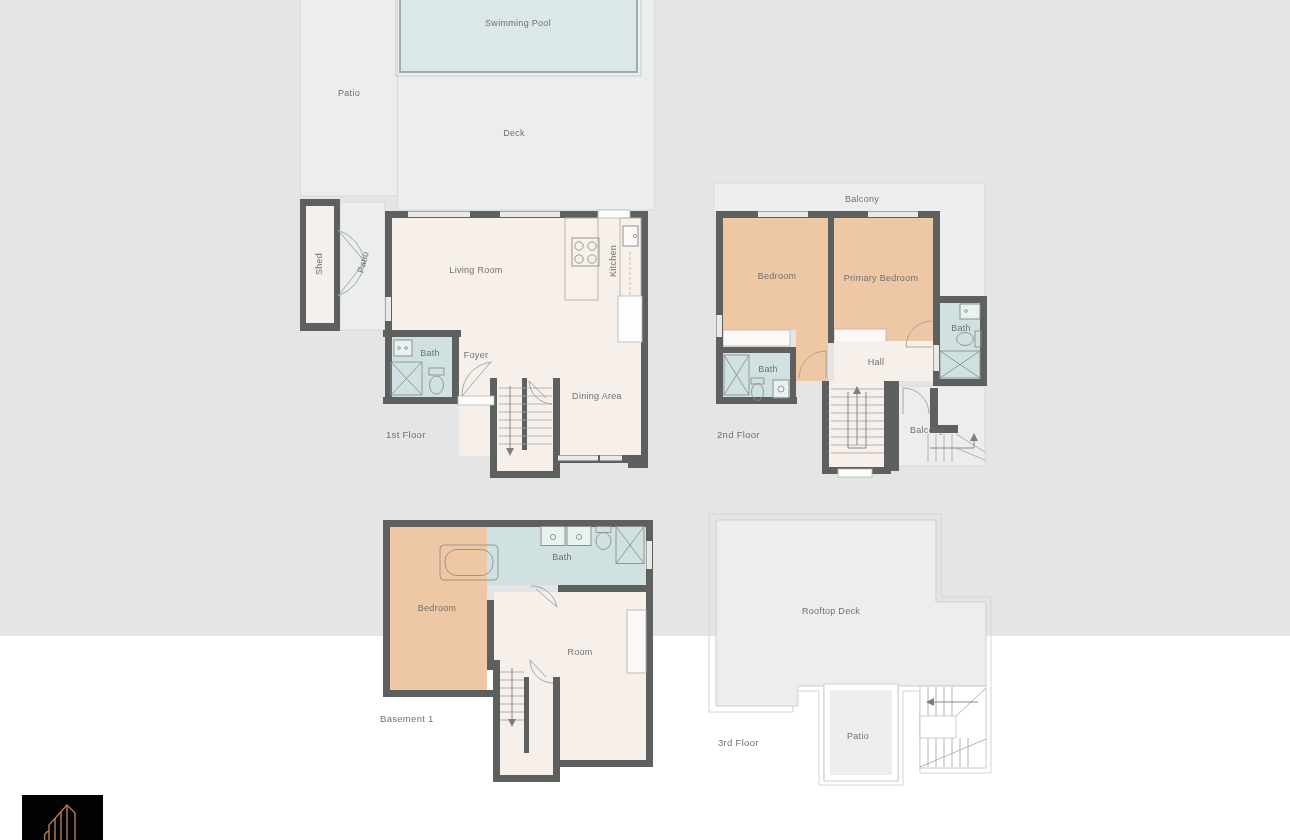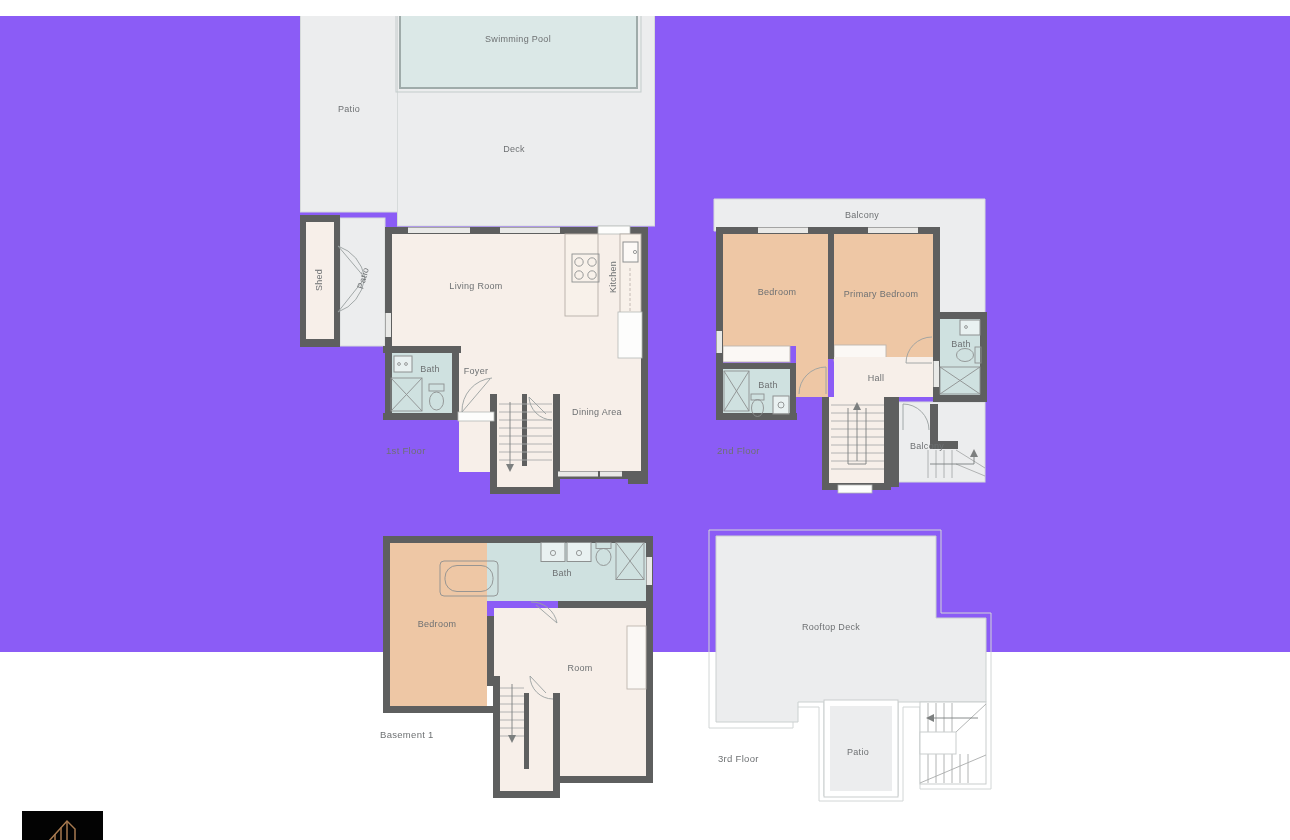--- a/index.html
+++ b/index.html
@@ -1,16 +1,16 @@
 <!DOCTYPE html>
 <html><head>
 <meta charset="utf-8">
 <style>
   html,body{margin:0;padding:0;background:#ffffff;width:1290px;height:840px;overflow:hidden;}
-  .stage{position:relative;width:1290px;height:636px;background:#8b5cf6;font-family:"Liberation Sans",sans-serif;margin-top:16px;}
+  .stage{position:relative;width:1290px;height:636px;background:#e5e5e5;font-family:"Liberation Sans",sans-serif;}
   svg{position:absolute;left:0;top:0;}
   .wall{fill:#5e5f5f;}
   .floor{fill:#f7efe9;}
   .orange{fill:#eec7a5;}
   .bathf{fill:#cfe1e0;}
   .outdoor{fill:#ecedee;stroke:#d6dada;stroke-width:1;}
   .outdoor-noline{fill:#ecedee;}
   .pool{fill:#dbe8e7;stroke:#9fabaa;stroke-width:2;}
   .poolframe{fill:none;stroke:#c3cccb;stroke-width:1;}
   .win{fill:#e9e9e7;}

